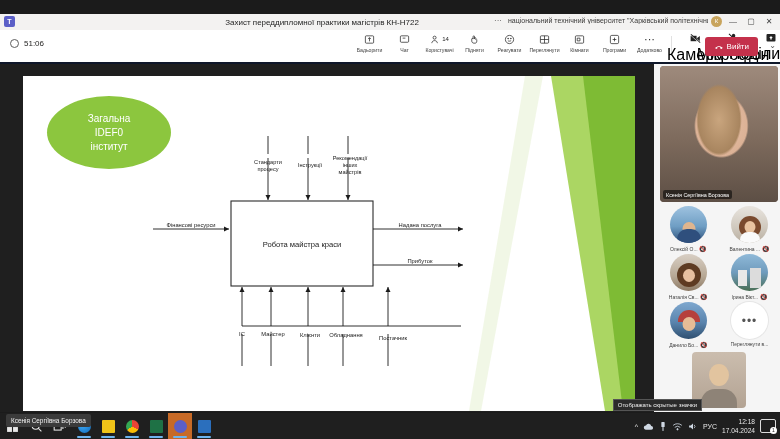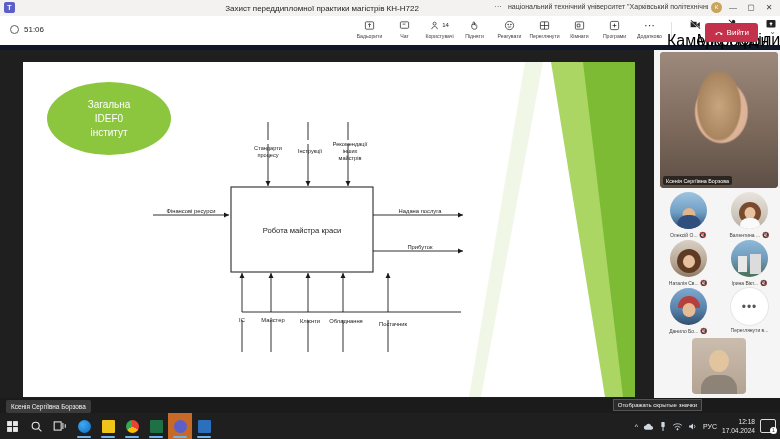--- a/index.html
+++ b/index.html
@@ -5,21 +5,21 @@
   * { box-sizing: border-box; margin: 0; padding: 0; }
   html, body {
     width: 780px; height: 439px;
     font-family: "Liberation Sans", sans-serif;
     overflow: hidden; background: #1b1b1b;
   }
   #app { position: relative; width: 780px; height: 439px; }
 
   
   .teams-window {
-    position: absolute; left: 0; top: 0; width: 780px; height: 398px;
+    position: absolute; left: 0; top: 14px; width: 780px; height: 398px;
     background: #f5f5f5;
   }
 
   
   .titlebar {
     position: relative; height: 16px; width: 100%;
     background: #f3f2f1; display: flex; align-items: center;
   }
   .tb-applogo {
     position: absolute; left: 4px; top: 2px; width: 11px; height: 11px;
@@ -46,21 +46,21 @@
   }
   .tb-btn {
     position: absolute; top: 0; width: 18px; height: 16px;
     font-size: 8px; color: #444; text-align: center; line-height: 16px;
   }
   .tb-min { right: 38px; } .tb-max { right: 20px; } .tb-close { right: 2px; }
 
   
   .toolbar {
     position: relative; height: 34px; width: 100%;
-    background: #ffffff; border-bottom: 5px solid #0f172a;
+    background: #ffffff; border-bottom: 2px solid #0f172a;
   }
   .timer {
     position: absolute; left: 10px; top: 9px;
     display: flex; align-items: center; gap: 5px;
     font-size: 8px; color: #252423;
   }
   .timer .clk {
     width: 9px; height: 9px; border: 1.1px solid #5e5e5e; border-radius: 50%;
   }
   .tools {

